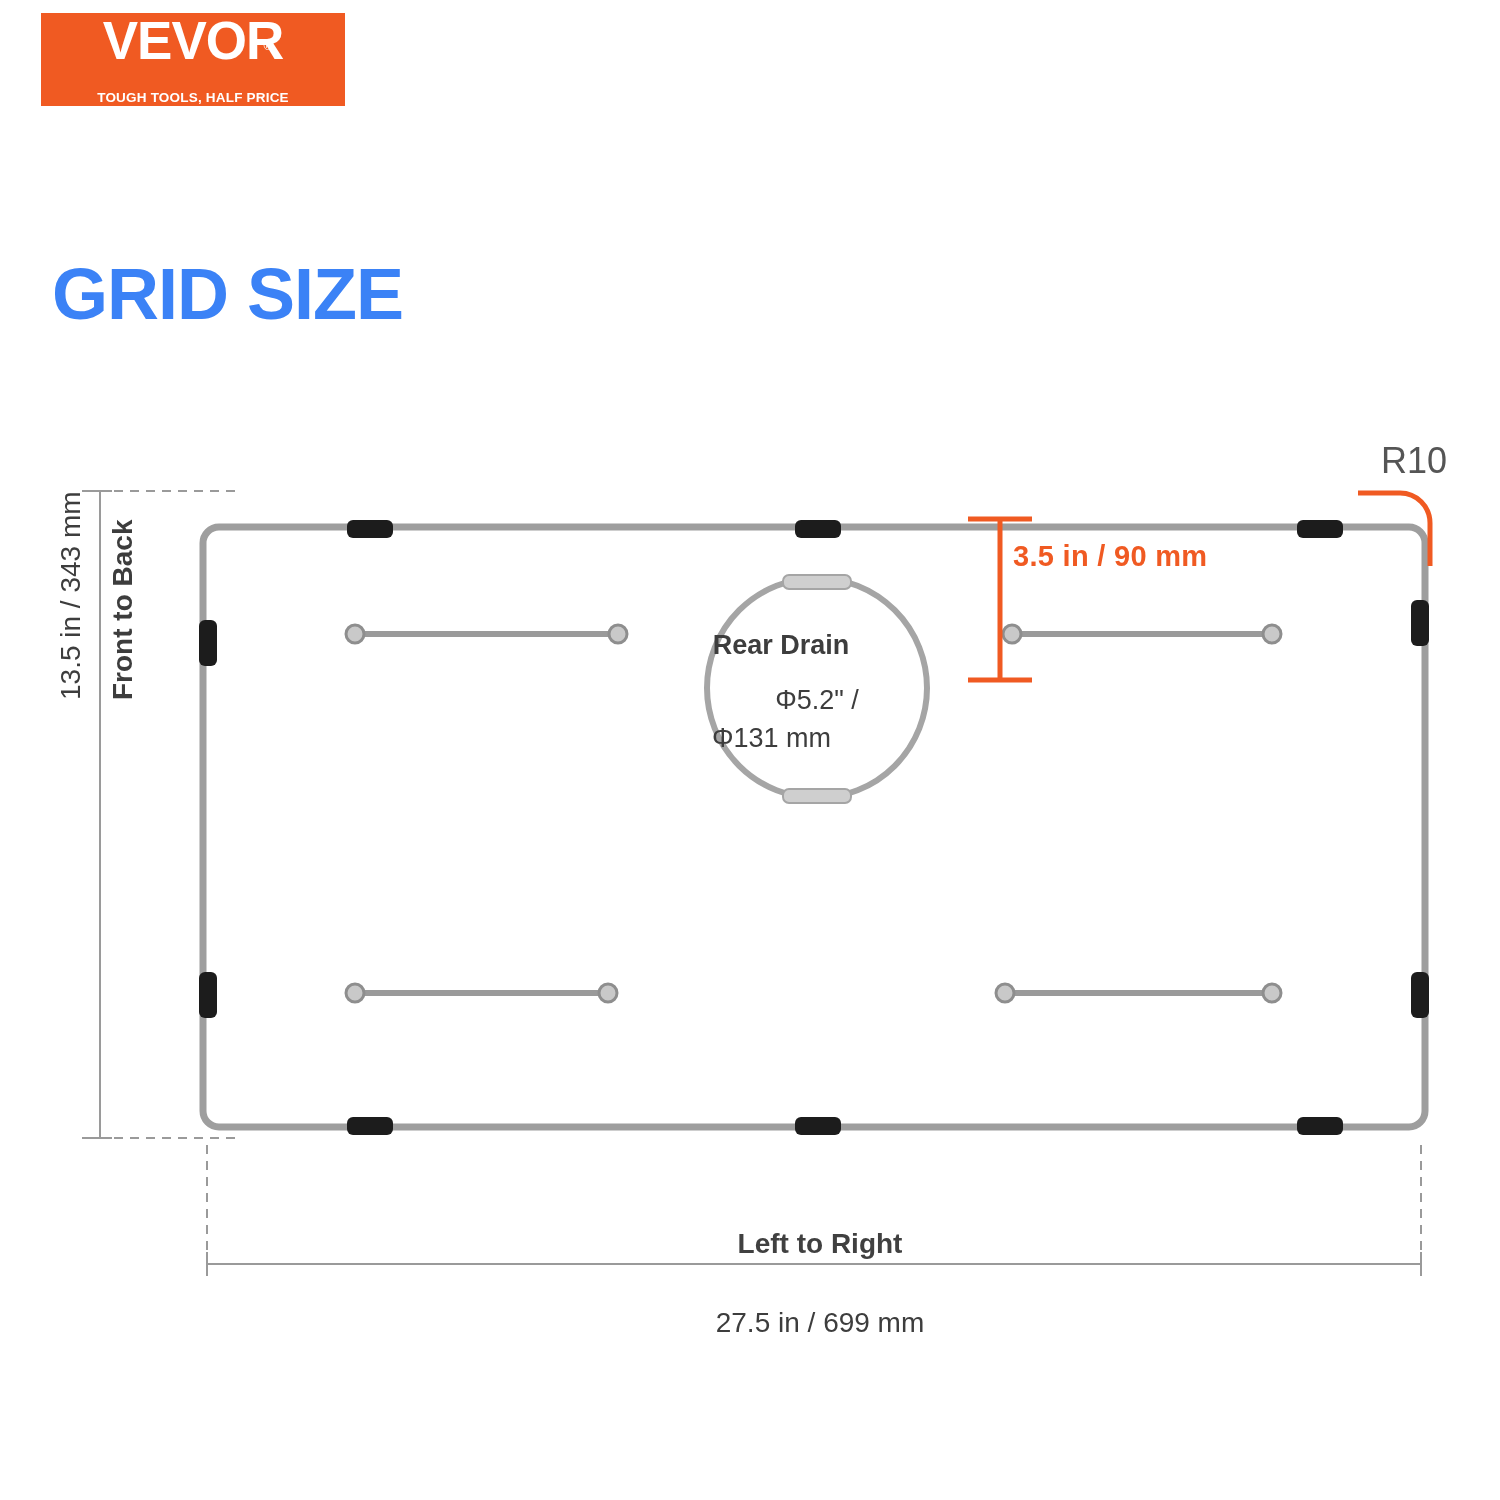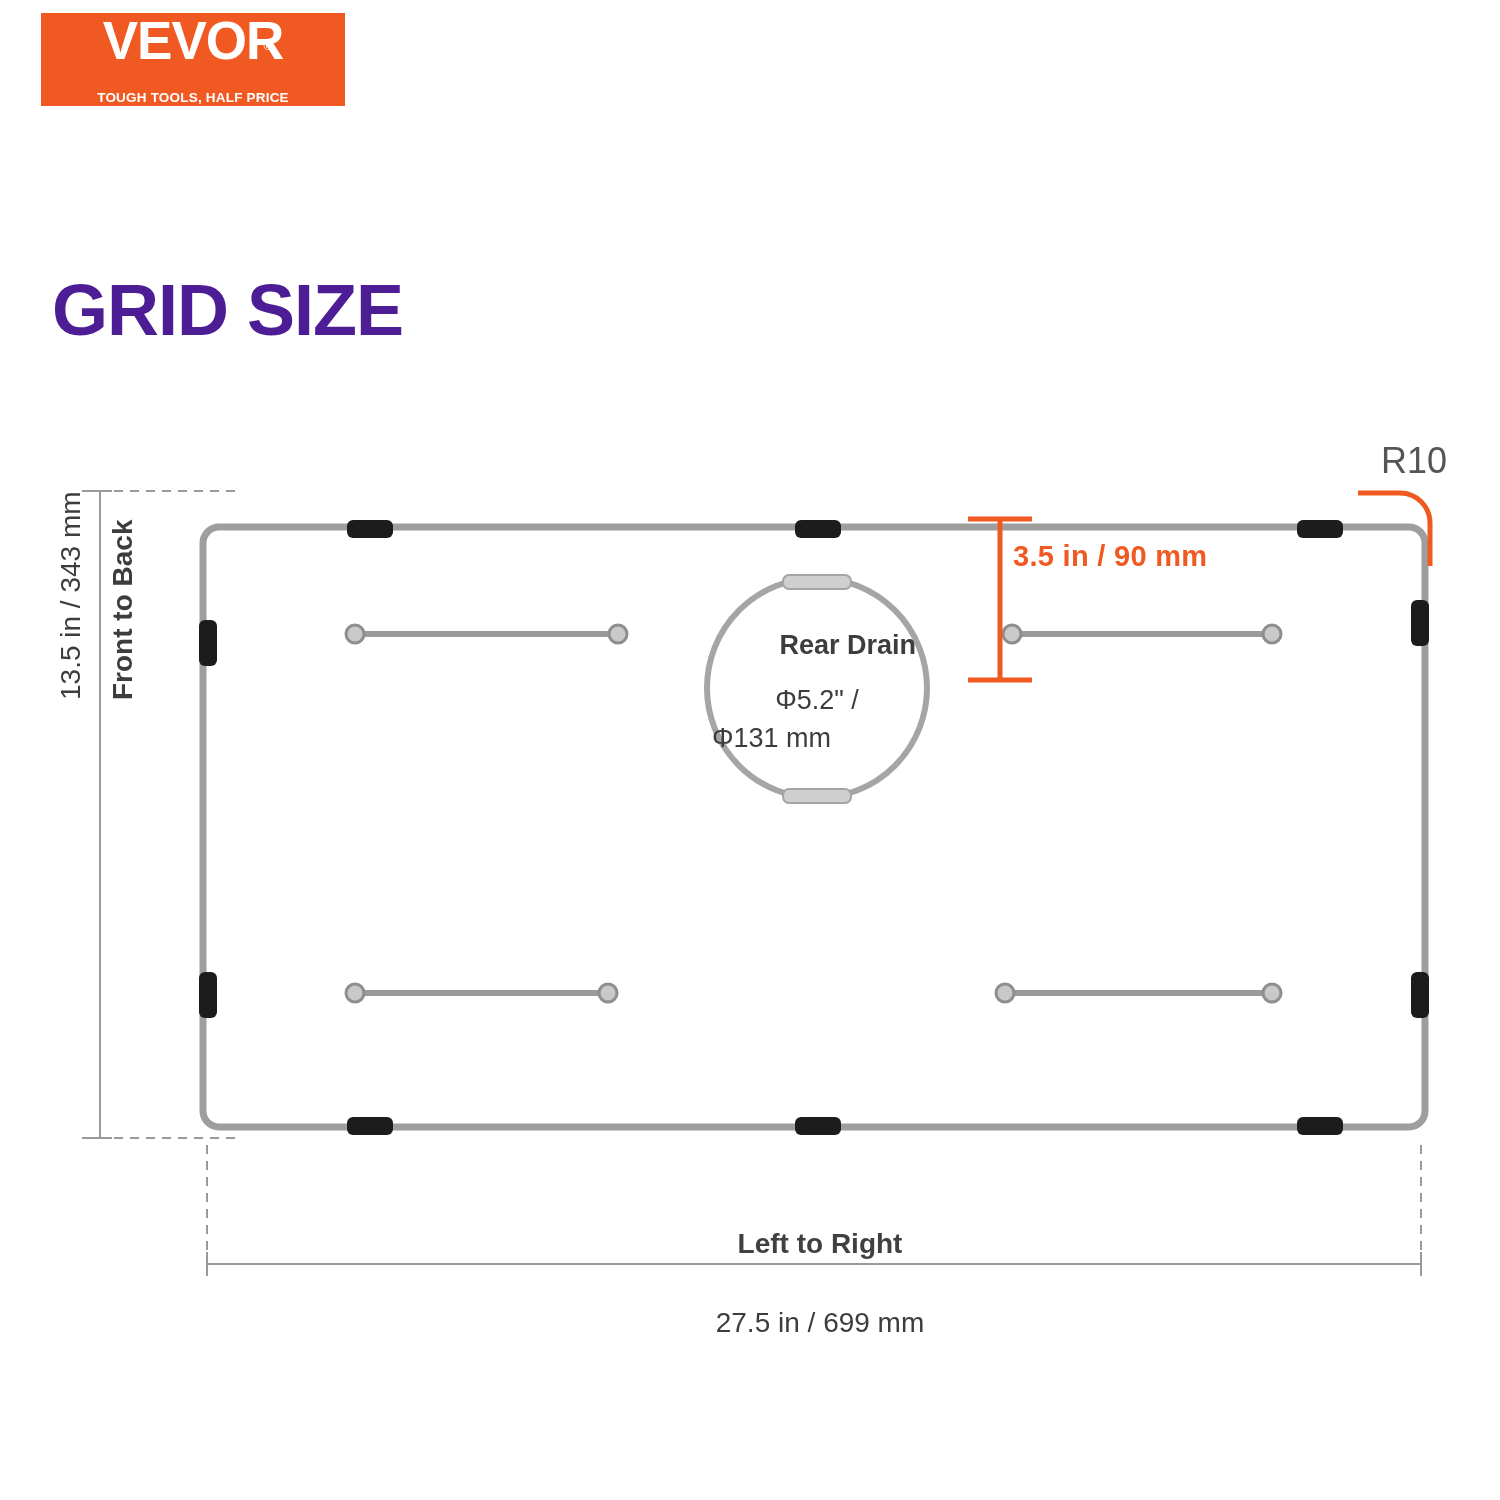--- a/index.html
+++ b/index.html
@@ -51,24 +51,24 @@
     font-weight: bold;
     letter-spacing: 0.2px;
     margin-top: 23px;
     font-family: "Liberation Sans", sans-serif;
   }
 
   
   .page-title {
     position: absolute;
     left: 52px;
-    top: 274px;
+    top: 258px;
     font-size: 72px;
     font-weight: bold;
-    color: #4c1d95;
+    color: #3b82f6;
     letter-spacing: -1px;
     line-height: 1;
   }
 
   
   .diagram {
     position: absolute;
     left: 0;
     top: 0;
     width: 1500px;
@@ -89,24 +89,24 @@
   }
   .lbl-depth {
     left: 1013px;
     top: 540px;
     font-size: 29px;
     font-weight: bold;
     color: #f05a22;
     letter-spacing: 0.3px;
   }
   .lbl-drain-title {
-    left: 726px;
+    left: 686px;
     top: 630px;
     width: 190px;
-    text-align: right;
+    text-align: center;
     font-size: 27px;
     font-weight: bold;
     color: #3d3d3d;
   }
   .lbl-drain-dim1 {
     left: 722px;
     top: 685px;
     width: 190px;
     text-align: center;
     font-size: 27px;

